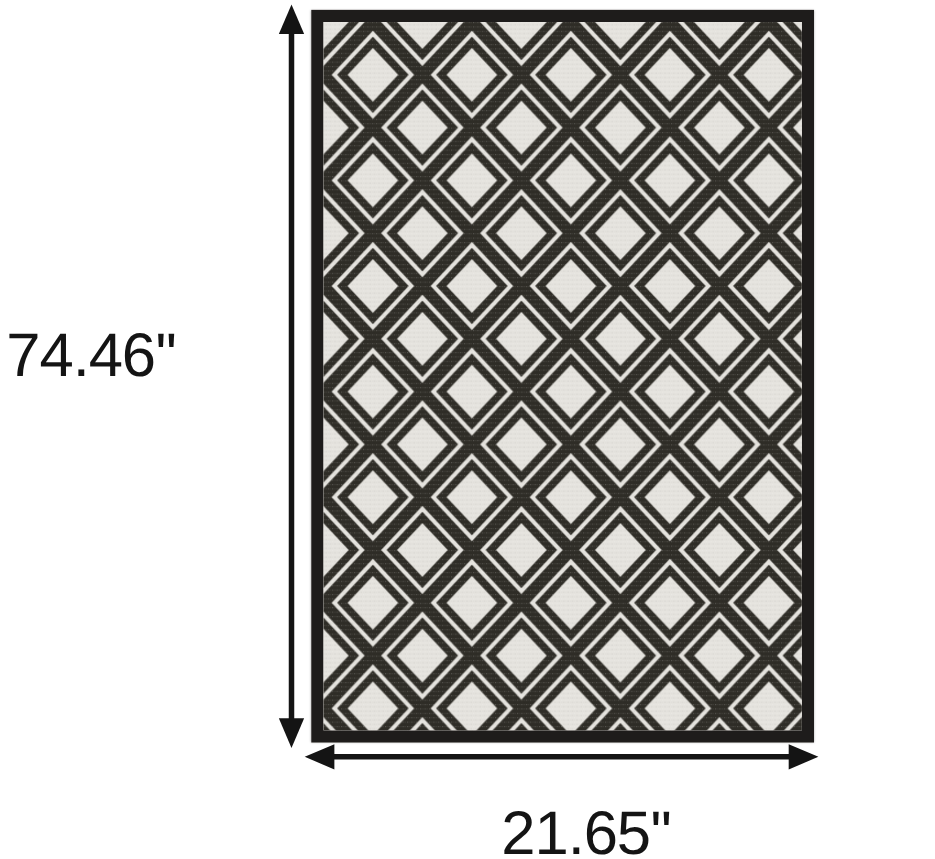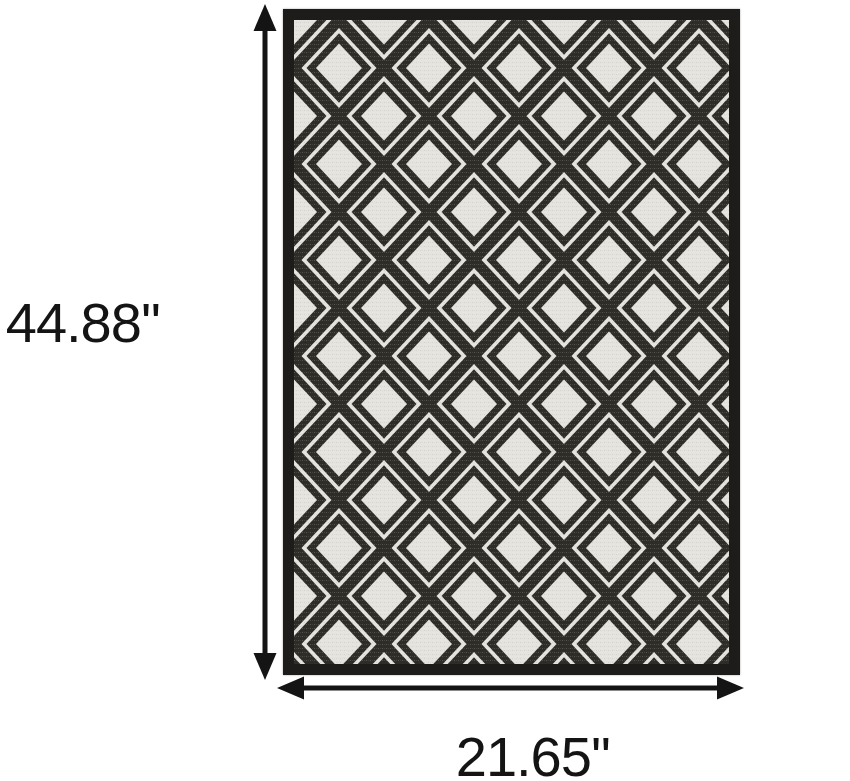--- a/index.html
+++ b/index.html
@@ -80,17 +80,17 @@
       <polygon points="265,4 253.5,31 276.5,31"></polygon>
       <polygon points="265,680 253.5,653 276.5,653"></polygon>
     </g>
     <g fill="#141414" stroke="none">
       <line x1="300" y1="688" x2="721" y2="688" stroke="#141414" stroke-width="5"></line>
       <polygon points="277,688 304,676.5 304,699.5"></polygon>
       <polygon points="744,688 717,676.5 717,699.5"></polygon>
     </g>
   </svg>
 
-  <div class="dim-label height-label">44.88''</div>
+  <div class="dim-label height-label">74.46''</div>
 
   <div class="dim-label width-label">21.65''</div>
 
 </div>
 
 </body></html>

